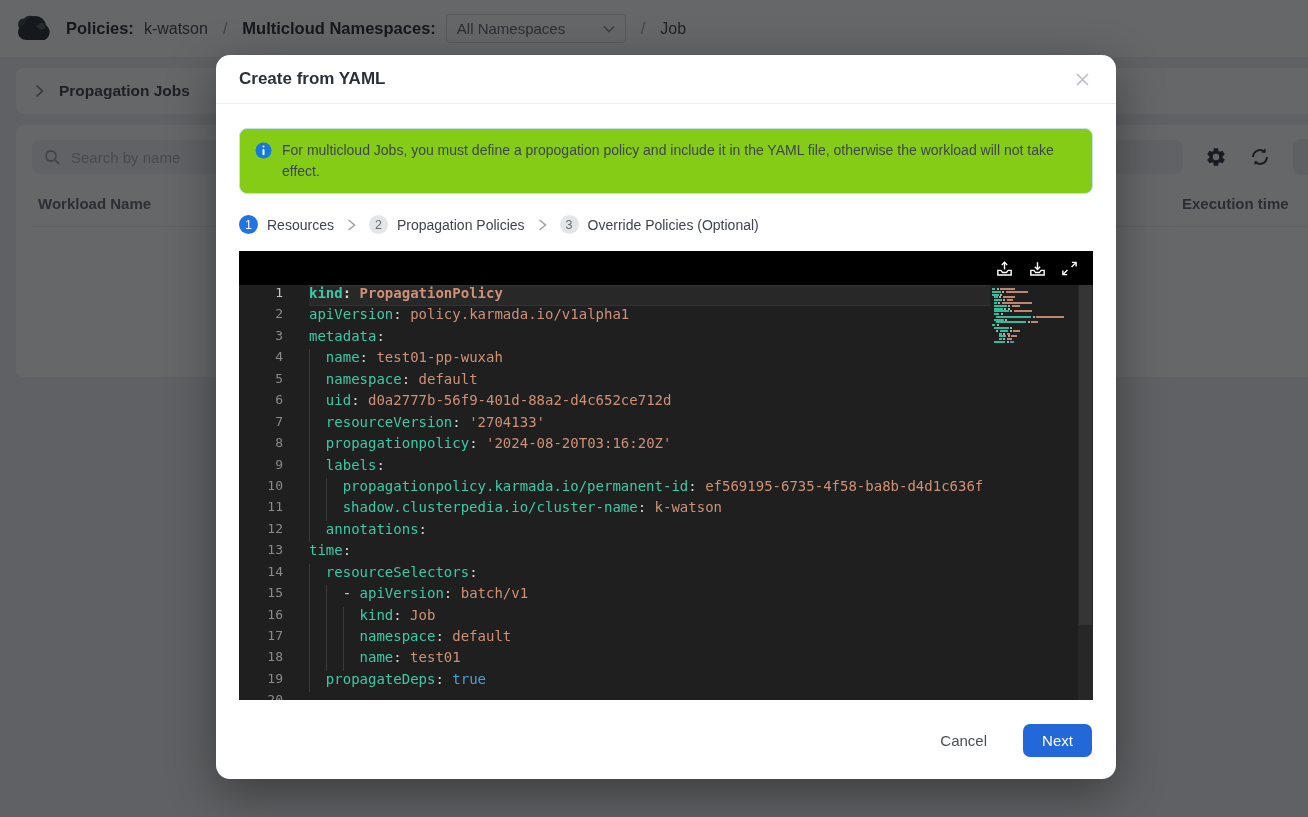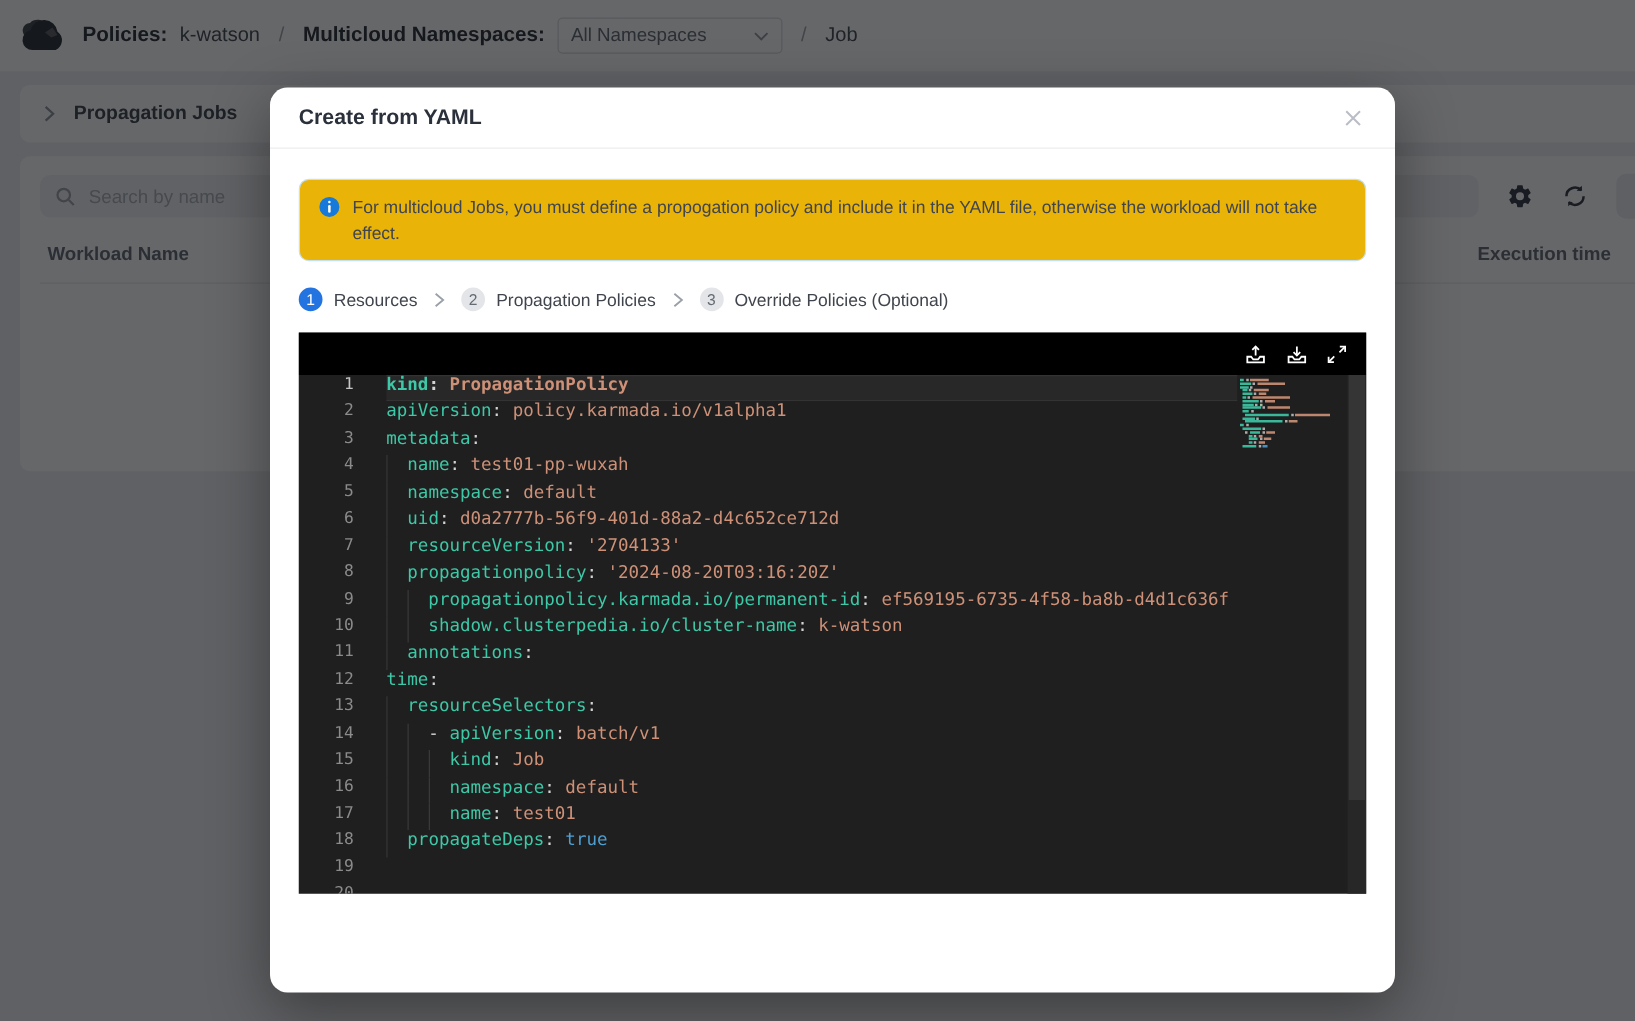--- a/index.html
+++ b/index.html
@@ -48,33 +48,33 @@
   }
   .thead {
     display:flex; align-items:center; height:46px; margin-top:6px;
     border-bottom:1px solid #e8eaed; color:#5d636d; font-weight:700; font-size:15px; padding:0 6px;
   }
   .th-1 { flex:1; }
   .th-2 { width:216px; }
   
   .overlay { position:absolute; inset:0; background:rgba(15,17,21,0.64); }
   .modal {
-    position:absolute; left:216px; top:70px; width:900px; height:724px; background:#fff;
+    position:absolute; left:216px; top:55px; width:900px; height:724px; background:#fff;
     border-radius:14px; box-shadow:0 14px 48px rgba(0,0,0,.38);
     display:flex; flex-direction:column;
   }
   .modal-header {
     height:49px; border-bottom:1px solid #ededef; display:flex; align-items:center;
     justify-content:space-between; padding:0 22px 0 23px; flex:none;
   }
   .modal-title { font-size:17px; font-weight:700; color:#2b313b; }
   .modal-close { background:none; border:none; cursor:pointer; padding:4px; line-height:0; }
   .modal-body { padding:24px 23px 0; flex:1; }
   .banner {
-    background:#eab308; border:1px solid #c4e0f6; border-radius:8px;
+    background:#84cc16; border:1px solid #c4e0f6; border-radius:8px;
     padding:11px 16px 11px 15px; display:flex; gap:10px;
     font-size:14px; color:#40454d; line-height:21px;
   }
   .banner .txt { max-width:788px; }
   .steps { display:flex; align-items:center; margin-top:21px; font-size:14px; color:#40454d; }
   .step { display:flex; align-items:center; gap:9px; }
   .step-circle {
     width:19px; height:19px; border-radius:50%; display:flex; align-items:center;
     justify-content:center; font-size:12.5px; background:#e3e5e9; color:#656b74; flex:none;
   }
@@ -314,20 +314,21 @@
           </div>
         <div class="code-view">
             <div class="code-line current"><span class="tok-k">kind</span><span class="tok-p">: </span><span class="tok-s">PropagationPolicy</span></div>
             <div class="code-line"><span class="tok-k">apiVersion</span><span class="tok-p">: </span><span class="tok-s">policy.karmada.io/v1alpha1</span></div>
             <div class="code-line"><span class="tok-k">metadata</span><span class="tok-p">:</span></div>
             <div class="code-line"><span class="g"></span><span class="tok-k">name</span><span class="tok-p">: </span><span class="tok-s">test01-pp-wuxah</span></div>
             <div class="code-line"><span class="g"></span><span class="tok-k">namespace</span><span class="tok-p">: </span><span class="tok-s">default</span></div>
             <div class="code-line"><span class="g"></span><span class="tok-k">uid</span><span class="tok-p">: </span><span class="tok-s">d0a2777b-56f9-401d-88a2-d4c652ce712d</span></div>
             <div class="code-line"><span class="g"></span><span class="tok-k">resourceVersion</span><span class="tok-p">: </span><span class="tok-s">'2704133'</span></div>
             <div class="code-line"><span class="g"></span><span class="tok-k">propagationpolicy</span><span class="tok-p">: </span><span class="tok-s">'2024-08-20T03:16:20Z'</span></div>
+            <div class="code-line"><span class="g"></span><span class="tok-k">labels</span><span class="tok-p">:</span></div>
             <div class="code-line"><span class="g"></span><span class="g"></span><span class="tok-k">propagationpolicy.karmada.io/permanent-id</span><span class="tok-p">: </span><span class="tok-s">ef569195-6735-4f58-ba8b-d4d1c636f</span></div>
             <div class="code-line"><span class="g"></span><span class="g"></span><span class="tok-k">shadow.clusterpedia.io/cluster-name</span><span class="tok-p">: </span><span class="tok-s">k-watson</span></div>
             <div class="code-line"><span class="g"></span><span class="tok-k">annotations</span><span class="tok-p">:</span></div>
             <div class="code-line"><span class="tok-k">time</span><span class="tok-p">:</span></div>
             <div class="code-line"><span class="g"></span><span class="tok-k">resourceSelectors</span><span class="tok-p">:</span></div>
             <div class="code-line"><span class="g"></span><span class="g"></span><span class="tok-p">- </span><span class="tok-k">apiVersion</span><span class="tok-p">: </span><span class="tok-s">batch/v1</span></div>
             <div class="code-line"><span class="g"></span><span class="g"></span><span class="g"></span><span class="tok-k">kind</span><span class="tok-p">: </span><span class="tok-s">Job</span></div>
             <div class="code-line"><span class="g"></span><span class="g"></span><span class="g"></span><span class="tok-k">namespace</span><span class="tok-p">: </span><span class="tok-s">default</span></div>
             <div class="code-line"><span class="g"></span><span class="g"></span><span class="g"></span><span class="tok-k">name</span><span class="tok-p">: </span><span class="tok-s">test01</span></div>
             <div class="code-line"><span class="g"></span><span class="tok-k">propagateDeps</span><span class="tok-p">: </span><span class="tok-b">true</span></div>
@@ -430,13 +431,17 @@
               <span class="mm-bar mm-b" style="width: 3.4px;"></span>
             </div>
           </div>
         <div class="ed-scrollbar">
           <div class="ed-scroll-thumb"></div>
         </div>
       </div>
     </div>
   </div>
 
+  <div class="modal-footer">
+    <button class="cancel-btn">Cancel</button>
+    <button class="next-btn">Next</button>
+  </div>
 </div>
 
 </body></html>

